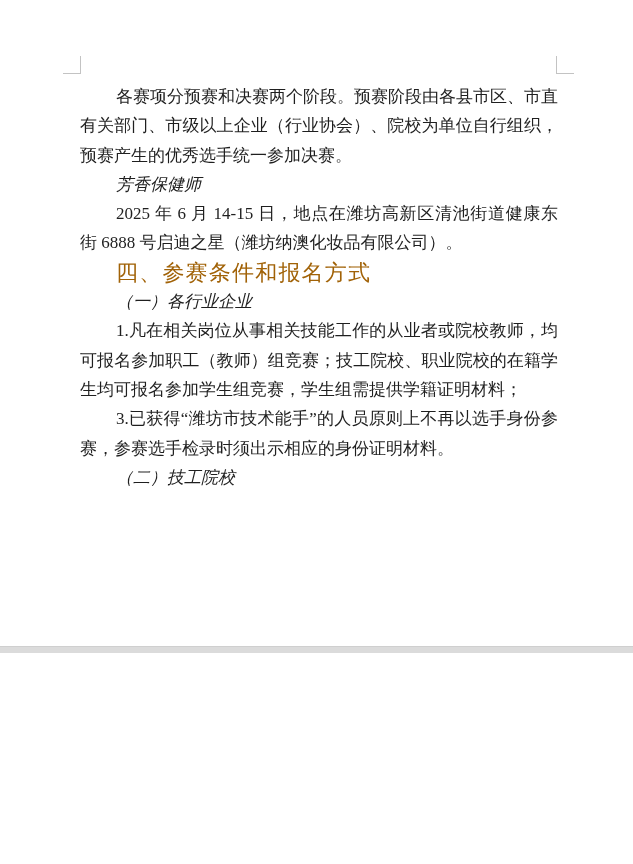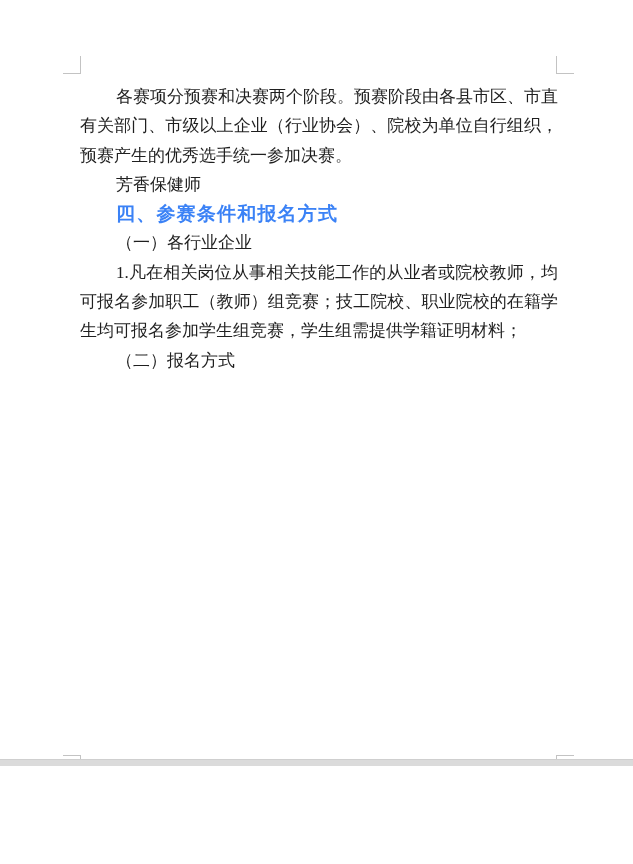--- a/index.html
+++ b/index.html
@@ -3,21 +3,21 @@
 <meta charset="utf-8">
 <style>
   html, body {
     margin: 0;
     padding: 0;
     background: #ffffff;
   }
   .canvas {
     position: relative;
     width: 633px;
-    height: 766px;
+    height: 653px;
     background: #ffffff;
     overflow: hidden;
     font-family: "Liberation Serif", serif;
   }
 
   
   .mark {
     position: absolute;
     width: 17px;
     height: 17px;
@@ -37,27 +37,28 @@
     line-height: 29.3px;
     text-align: justify;
     text-justify: inter-character;
   }
   .content p {
     margin: 0;
     text-indent: 36px;
   }
   .content p.heading {
     font-family: "Liberation Sans", sans-serif;
-    font-weight: bold;
-    font-size: 19px;
+    font-weight: normal;
+    font-size: 22px;
     letter-spacing: 1.2px;
-    color: #3b82f6;
+    color: #a16207;
   }
   .content p.kaiti {
     font-family: "Liberation Serif", serif;
+    font-style: italic;
   }
 
   .pagenum {
     position: absolute;
     left: 80px;
     top: 767px;
     width: 478px;
     text-align: center;
     font-size: 14px;
     letter-spacing: 3px;
@@ -100,24 +101,26 @@
 <div class="canvas">
 
   <div class="mark tl"></div>
   <div class="mark tr"></div>
   <div class="mark bl"></div>
   <div class="mark br"></div>
 
   <main class="content">
     <p class="body">各赛项分预赛和决赛两个阶段。预赛阶段由各县市区、市直有关部门、市级以上企业（行业协会）、院校为单位自行组织，预赛产生的优秀选手统一参加决赛。</p>
     <p class="kaiti">芳香保健师</p>
+    <p class="body">2025 年 6 月 14-15 日，地点在潍坊高新区清池街道健康东街 6888 号启迪之星（潍坊纳澳化妆品有限公司）。</p>
     <p class="heading">四、参赛条件和报名方式</p>
     <p class="kaiti">（一）各行业企业</p>
     <p class="body">1.凡在相关岗位从事相关技能工作的从业者或院校教师，均可报名参加职工（教师）组竞赛；技工院校、职业院校的在籍学生均可报名参加学生组竞赛，学生组需提供学籍证明材料；</p>
-    <p class="kaiti">（二）报名方式</p>
+    <p class="body">3.已获得“潍坊市技术能手”的人员原则上不再以选手身份参赛，参赛选手检录时须出示相应的身份证明材料。</p>
+    <p class="kaiti">（二）技工院校</p>
   </main>
 
   <div class="pagenum">— 2 —</div>
 
   <div class="watermark">
     <span class="wicon">
       <svg width="27" height="24" viewBox="0 0 27 24" aria-hidden="true">
         <ellipse cx="10.5" cy="9" rx="10" ry="8.3" fill="currentColor"></ellipse>
         <path d="M5.5 15.2 L4.2 20 L9.2 17.1 Z" fill="currentColor"></path>
         <circle cx="7.1" cy="7" r="1.35" fill="#ffffff"></circle>

